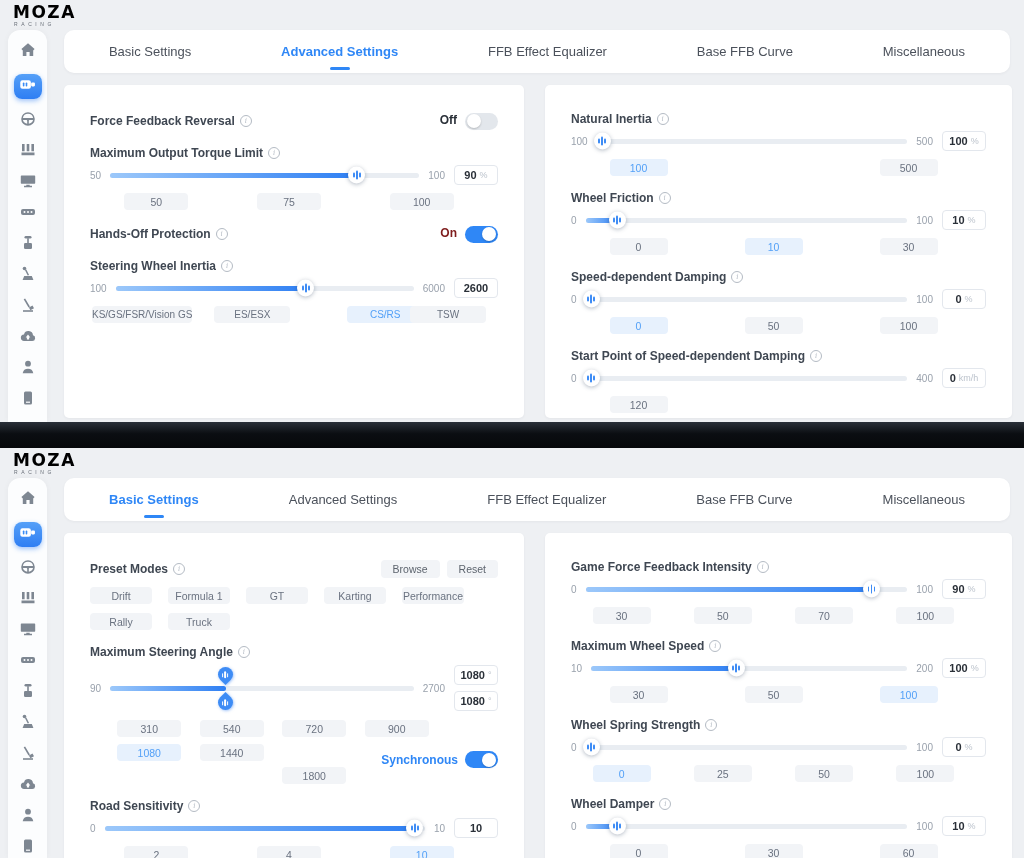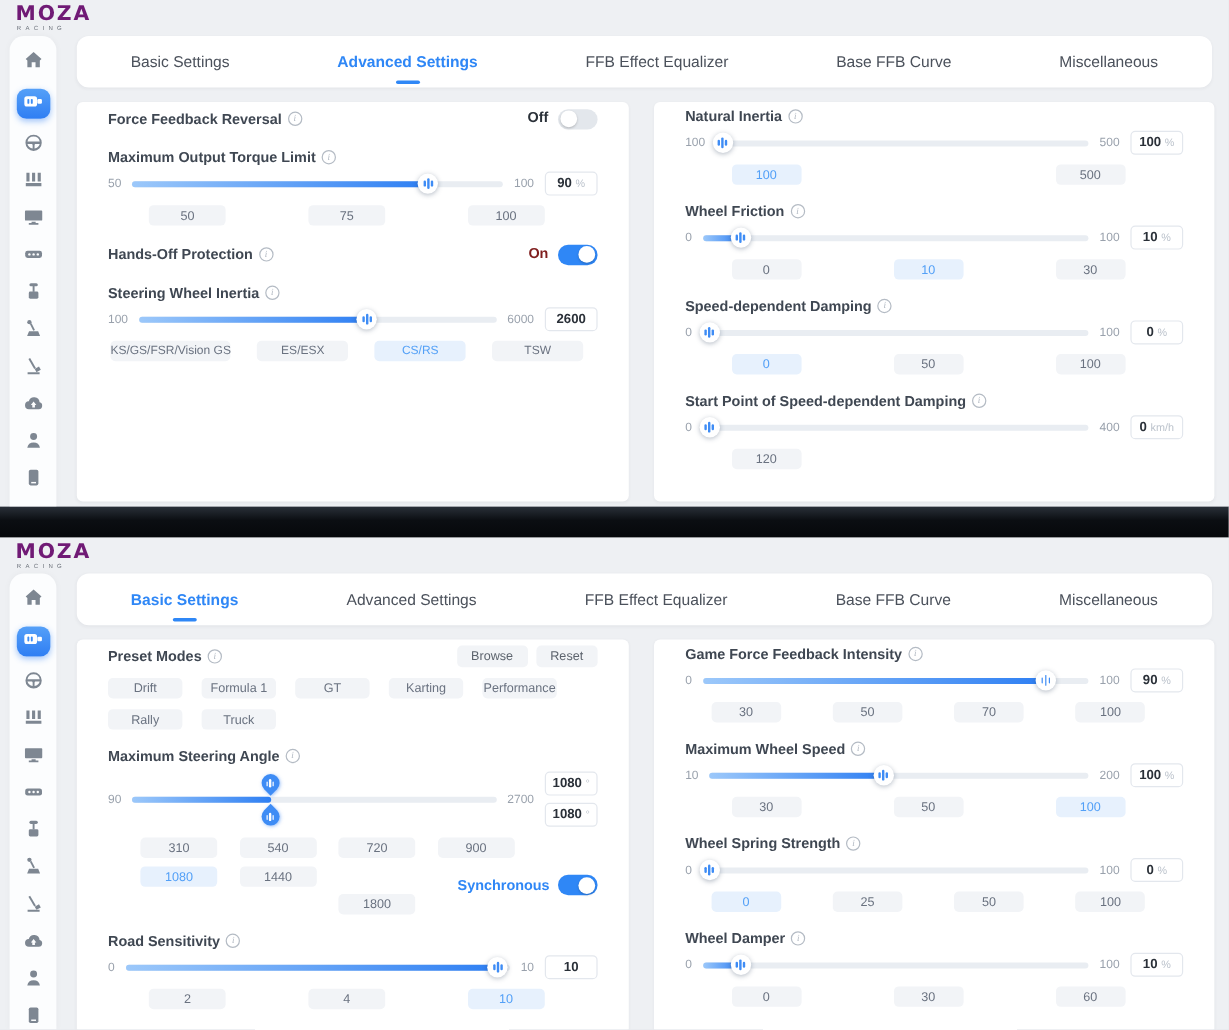--- a/index.html
+++ b/index.html
@@ -5,40 +5,40 @@
   html,body{margin:0;padding:0;background:#e7e9ec;}
   body{width:1024px;font-family:"Liberation Sans","DejaVu Sans",sans-serif;-webkit-font-smoothing:antialiased;}
   .page{width:1024px;height:858px;overflow:hidden;position:relative;}
   .shot{position:relative;width:1024px;background:#eef0f3;overflow:hidden;}
   .shot1{height:422px;}
   .shot2{height:410px;}
   .divider{height:26px;width:1024px;background:linear-gradient(180deg,#2a3039 0%,#0b0e12 45%,#06080b 100%);}
 
   
   .logo{position:absolute;left:13px;top:4px;line-height:1;}
-  .logo-main{font-size:17px;font-weight:800;letter-spacing:1.5px;color:#701a75;font-family:"DejaVu Sans",sans-serif;}
+  .logo-main{font-size:17px;font-weight:800;letter-spacing:1.5px;color:#000000;font-family:"DejaVu Sans",sans-serif;}
   .logo-sub{font-size:5px;letter-spacing:3.6px;color:#696f78;margin-top:1px;padding-left:1px;}
 
   
   .sidebar{position:absolute;left:8px;top:30px;bottom:0;width:39px;background:#fcfdfe;border-radius:12px 12px 0 0;
     display:flex;flex-direction:column;align-items:center;padding-top:13px;gap:13px;box-shadow:0 0 6px rgba(30,40,60,.04);}
   .sb-item{width:20px;height:18px;display:flex;align-items:center;justify-content:center;color:#7e8792;flex:0 0 auto;}
   .sb-item svg{width:16px;height:16px;fill:currentColor;}
   .sb-item.active{width:28px;height:25px;border-radius:8px;background:linear-gradient(180deg,#55a0f8,#2f7ef3);color:#ffffff;box-shadow:0 2px 5px rgba(47,126,243,.45);}
   .sb-item.active svg{width:17px;height:17px;}
 
   
   .tabbar{position:absolute;left:64px;top:30px;width:946px;height:43px;background:#ffffff;border-radius:10px;
     display:flex;align-items:center;justify-content:space-around;box-shadow:0 1px 3px rgba(30,40,60,.05);}
   .tab{position:relative;font-size:13px;color:#4b515b;font-weight:500;padding:4px 2px;cursor:default;}
   .tab.active{color:#2f87f6;font-weight:700;}
   .tab .underline{position:absolute;left:50%;transform:translateX(-50%);bottom:-7px;width:20px;height:3.5px;border-radius:2px;background:#2f87f6;}
 
   
-  .panel{position:absolute;top:85px;background:#ffffff;border-radius:5px;box-sizing:border-box;padding:4px 26px 10px 26px;box-shadow:0 1px 3px rgba(30,40,60,.05);}
+  .panel{position:absolute;top:85px;background:#ffffff;border-radius:5px;box-sizing:border-box;padding:26px 26px 10px 26px;box-shadow:0 1px 3px rgba(30,40,60,.05);}
   .pleft{left:64px;width:460px;}
   .pright{left:545px;width:467px;}
   .shot1 .panel{height:333px;}
   .shot2 .panel{height:345px;}
 
   .block{margin-bottom:14px;position:relative;}
   .lblrow{display:flex;align-items:center;gap:5px;height:15px;margin-bottom:4px;}
   .lbl{font-size:12px;font-weight:700;color:#3f4752;}
   .cinfo{width:10px;height:10px;border-radius:50%;border:1px solid #b4bbc4;color:#b4bbc4;font-size:7px;line-height:10px;
     text-align:center;font-family:"DejaVu Serif",serif;font-style:italic;flex:0 0 auto;}
@@ -262,21 +262,21 @@
               </div>
             </div>
             <span class="minmax">6000</span>
             <div class="vbox">
               <span class="vnum">2600</span>
             </div>
           </div>
           <div class="pgrid wide" style="grid-template-columns: repeat(4, 1fr);">
             <div class="pbtn wide" style="grid-column: 1;">KS/GS/FSR/Vision GS</div>
             <div class="pbtn wide" style="grid-column: 2;">ES/ESX</div>
-            <div class="pbtn sel wide" style="grid-column: 3;">CS/RS</div>
+            <div class="pbtn sel wide" style="grid-column: 3; margin-left: 35px;">CS/RS</div>
             <div class="pbtn wide" style="grid-column: 4;">TSW</div>
           </div>
         </div>
       </div>
     <div class="panel pright">
         <div class="block">
           <div class="lblrow">
             <span class="lbl">Natural Inertia</span>
             <span class="cinfo">i</span>
           </div>

